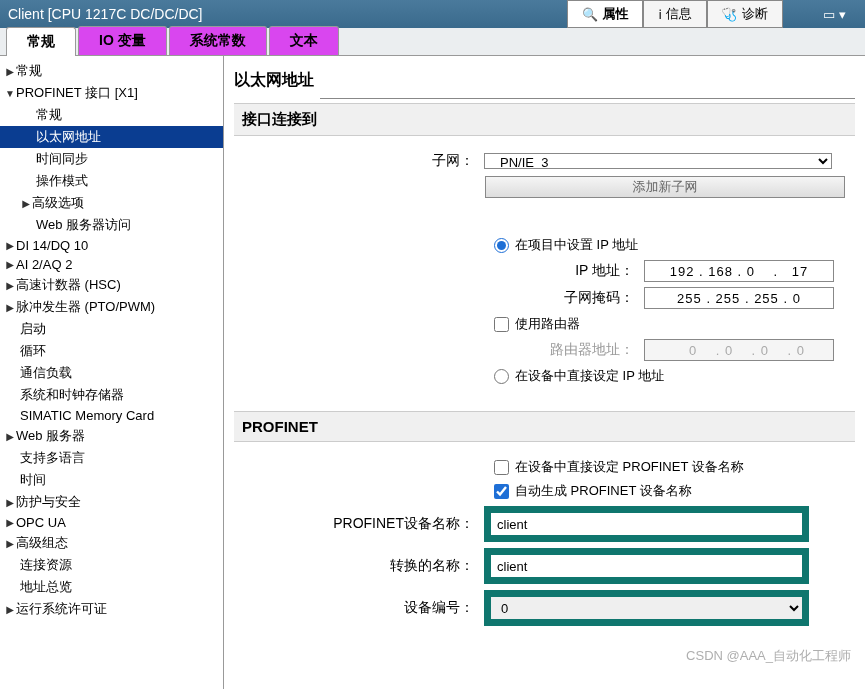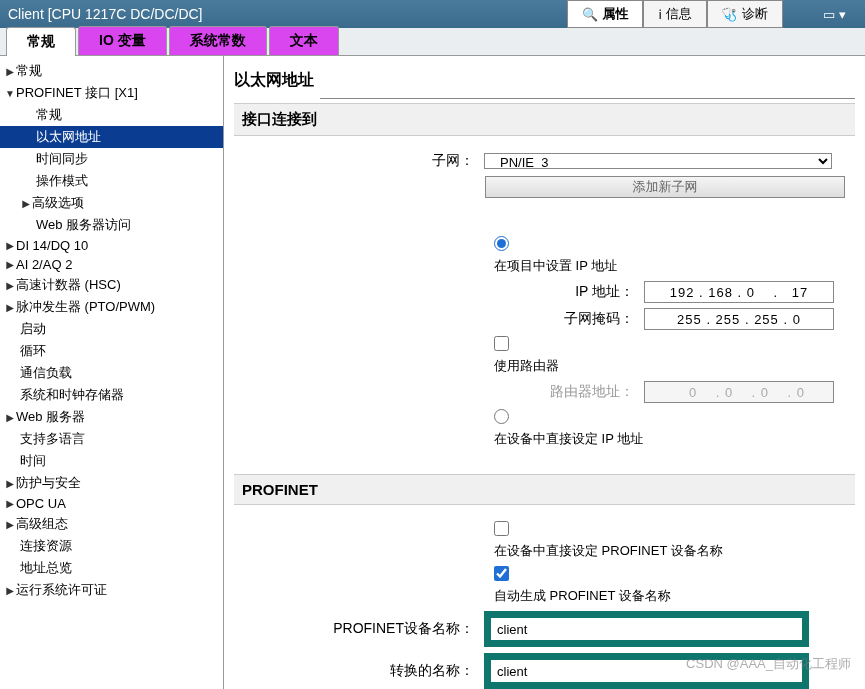--- a/index.html
+++ b/index.html
@@ -33,26 +33,26 @@
 .form-block { padding: 10px 10px 16px 10px; }
 .form-row { display: flex; align-items: center; margin: 6px 0; }
 .form-label { width: 240px; text-align: right; padding-right: 10px; font-size: 14px; }
 .form-label.short { width: 130px; }
 .form-control { flex: 0 0 auto; }
 select.wide { width: 348px; height: 16px; border: 1px solid #888; background: #fff; padding: 0 11px; }
 .btn-gray { width: 360px; height: 22px; background: linear-gradient(#f5f5f5,#ddd); border: 1px solid #888; color: #666; cursor: pointer; margin-left: 16px; }
 .ip-input { width: 190px; height: 22px; border: 1px solid #888; text-align: center; font-family: inherit; padding: 0 4px; letter-spacing: 1px; }
 .ip-input.disabled { color: #aaa; background: #f5f5f5; padding-left: 20px; }
 .text-input { width: 325px; height: 36px; border: 7px solid #0f766e; padding: 0 6px; }
-.radio-row, .check-row { display: flex; align-items: flex-start; gap: 6px; margin: 6px 0; margin-left: 250px; font-size: 14px; flex-direction: column; }
+.radio-row, .check-row { display: flex; align-items: center; gap: 6px; margin: 6px 0; margin-left: 250px; font-size: 14px; }
 input[type=radio], input[type=checkbox] { width: 15px; height: 15px; accent-color: #1e6fd6; }
 .ip-block { margin-left: 270px; }
 .ip-block .form-row { margin: 5px 0; }
 .disabled-text { color: #999; }
-.watermark { position: fixed; right: 14px; bottom: 16px; color: rgba(120,120,120,.6); font-size: 13px; margin-left: 20px; }
+.watermark { position: fixed; right: 14px; bottom: 24px; color: rgba(120,120,120,.6); font-size: 13px; margin-left: 20px; }
 .underline-rest { border-bottom: 1px solid #888; flex: 1; margin-left: 6px; height: 0; margin-top: 18px; }
 .title-row { display: flex; align-items: flex-end; }
 </style>
 </head>
 <body>
 
 <div class="titlebar">
   <span class="titlebar-text">Client [CPU 1217C DC/DC/DC]</span>
   <div class="titlebar-tabs">
     <div class="titlebar-tab active">
@@ -130,20 +130,23 @@
         <span>启动</span>
       </div>
     <div class="tree-item indent-1">
         <span>循环</span>
       </div>
     <div class="tree-item indent-1">
         <span>通信负载</span>
       </div>
     <div class="tree-item indent-1">
         <span>系统和时钟存储器</span>
+      </div>
+    <div class="tree-item indent-1">
+        <span>SIMATIC Memory Card</span>
       </div>
     <div class="tree-item indent-0">
         <span class="tree-toggle">▶</span>
         <span>Web 服务器</span>
       </div>
     <div class="tree-item indent-1">
         <span>支持多语言</span>
       </div>
     <div class="tree-item indent-1">
         <span>时间</span>

